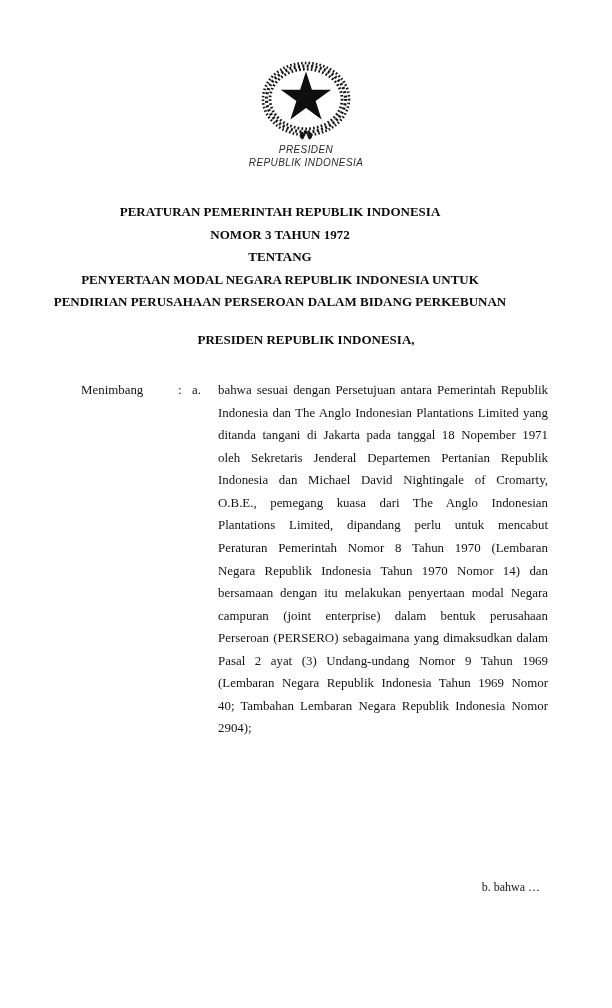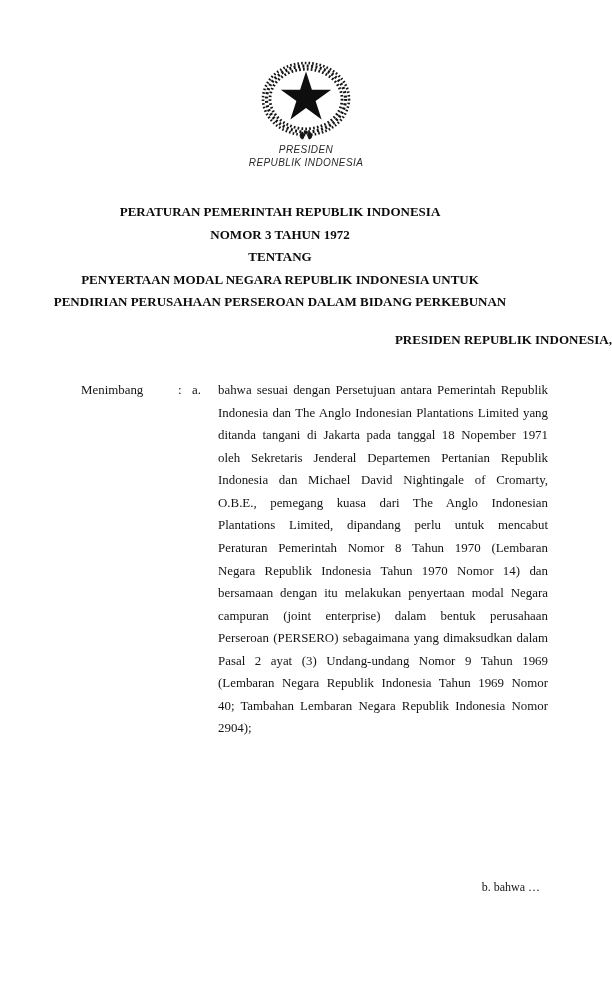--- a/index.html
+++ b/index.html
@@ -11,21 +11,21 @@
   .agency{
     position:absolute;left:0;top:144px;width:612px;text-align:center;
     font-family:"Liberation Sans", sans-serif;font-size:10px;line-height:12.5px;
     letter-spacing:0.4px;color:#2a2a2a;font-style:italic;
   }
   .title-block{
     position:absolute;left:0;top:201px;width:560px;text-align:center;
     font-weight:bold;font-size:13px;line-height:22.6px;color:#0c0c0c;
   }
   .preamble{
-    position:absolute;left:0;top:332px;width:612px;text-align:right;
+    position:absolute;left:0;top:332px;width:612px;text-align:center;
     font-weight:bold;font-size:13px;color:#0c0c0c;
   }
   .consider{
     position:absolute;left:81px;top:379px;width:467px;display:flex;
     font-size:12.9px;line-height:22.56px;color:#141414;
   }
   .c-label{width:97px;flex:0 0 auto;}
   .c-colon{width:14px;flex:0 0 auto;}
   .c-marker{width:26px;flex:0 0 auto;}
   .c-text{width:330px;flex:0 0 auto;}

